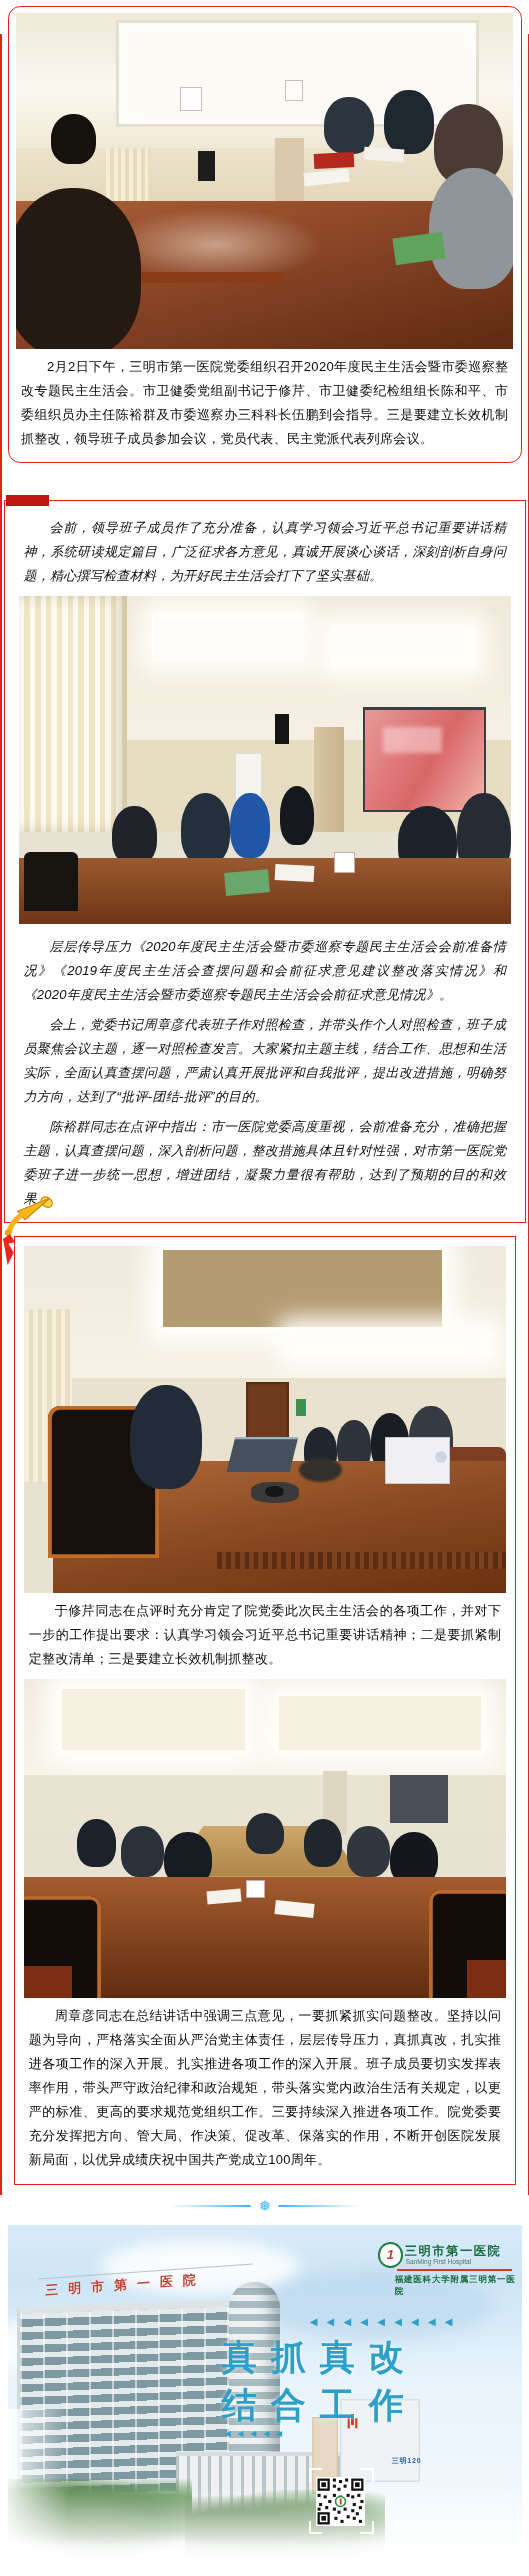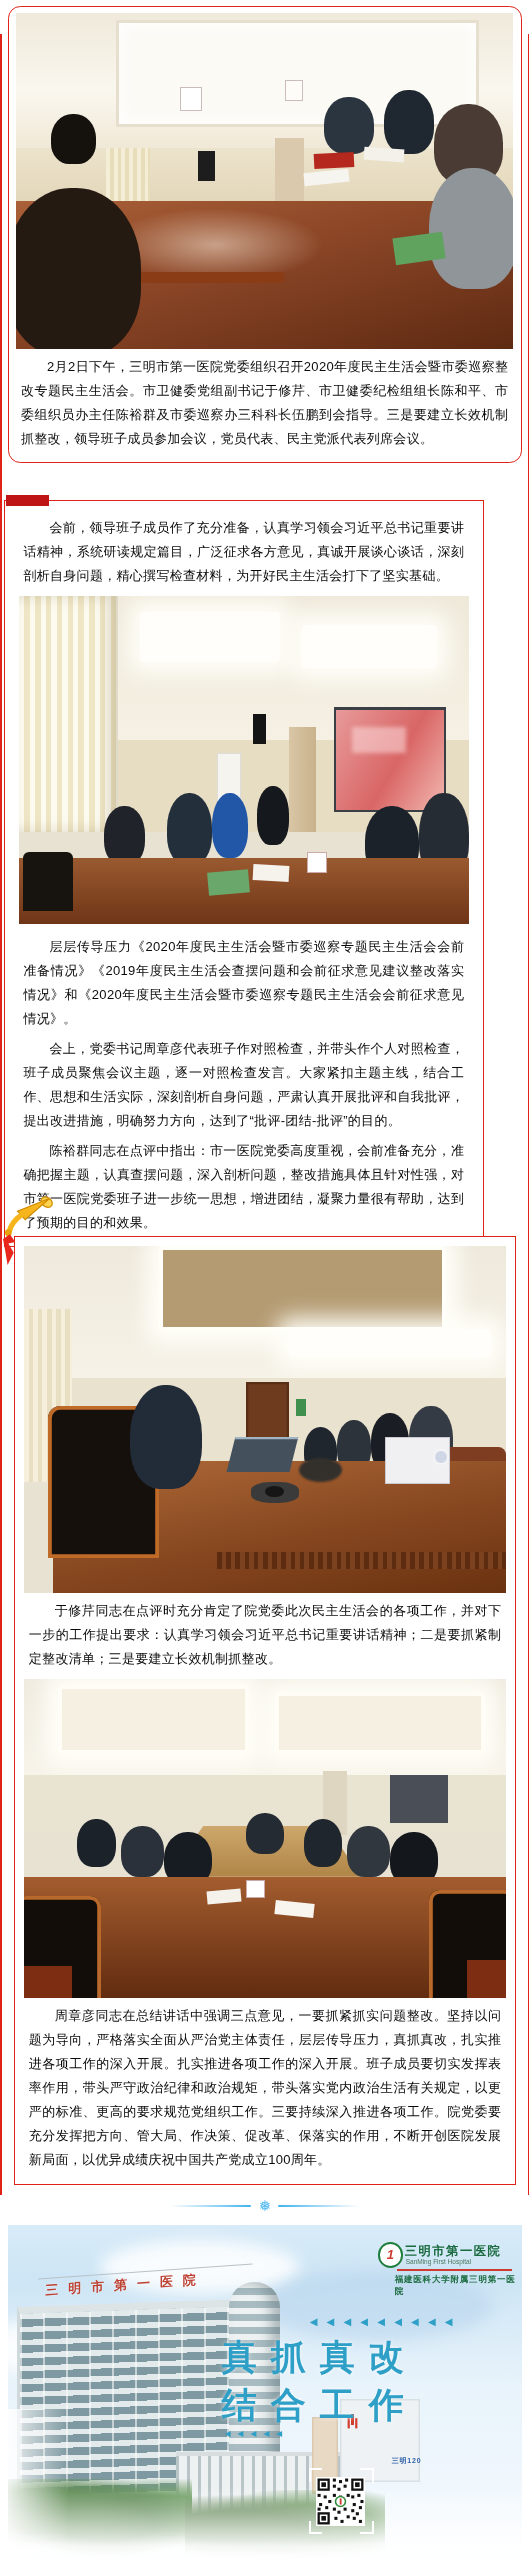--- a/index.html
+++ b/index.html
@@ -2,21 +2,21 @@
 <html style="font-size:12.3px"><head>
 <meta charset="utf-8">
 <style>
   html,body{margin:0;padding:0;}
   body{width:529px;height:2576px;position:relative;background:#fff;
        font-family:"Liberation Sans","DejaVu Sans",sans-serif;overflow:hidden;}
   .edge{position:absolute;top:34px;width:1.5px;height:2161px;background:#e02318;}
   .edge.l{left:0}.edge.r{right:0}
   .box{position:absolute;border:1.5px solid #e02318;background:#fff;box-sizing:border-box;}
   .box1{top:6.1px;left:7.7px;width:514px;border-radius:12.3px;padding:6.1px 7.7px 10.8px;}
-  .box2{top:500px;left:3.8px;width:480px;padding:9.2px 14px 10.8px;}
+  .box2{top:500px;left:3.8px;width:522px;padding:9.2px 14px 10.8px;font-style:italic;}
   .box2::before{content:"";position:absolute;top:-6.1px;left:1.5px;width:43px;height:10.8px;background:#c01515;}
   .box3{top:1236px;left:14px;width:502px;padding:9.2px 9.2px 12.3px;}
   .para{font-size:13px;line-height:24px;text-align:justify;text-indent:2em;color:#0a0a0a;
         margin:6.1px 4.6px 0;letter-spacing:0.3px;}
   .photo{position:relative;overflow:hidden;background:#e8e2d2;width:100%;}
   .ph{position:absolute;}
   .p1{height:336px;}.p2{height:328px;margin-top:7.7px;}.p3{height:347px;}.p4{height:319px;margin-top:7.7px;}
   .glow{box-shadow:0 0 21.5px 12.3px rgba(255,255,250,.92);background:#fffefa;border-radius:4.6px;}
   .blob{border-radius:48% 48% 40% 40%;}
   .trumpet{position:absolute;top:1196px;left:1.5px;width:51px;height:72px;z-index:3;}
@@ -105,21 +105,21 @@
     <div class="ph blob" style="left:53%;top:58%;width:7%;height:18%;background:#15181d;"></div>
     <div class="ph blob" style="left:77%;top:64%;width:12%;height:22%;background:#1c222a;"></div>
     <div class="ph blob" style="left:89%;top:60%;width:11%;height:26%;background:#262c33;"></div>
     <div class="ph" style="left:0;right:0;bottom:0;height:20%;background:linear-gradient(#9a5a30,#6f3517);"></div>
     <div class="ph" style="left:42%;top:84%;width:9%;height:7%;background:#69a86a;transform:rotate(-5deg);"></div>
     <div class="ph" style="left:52%;top:82%;width:8%;height:5%;background:#f5f3ec;transform:rotate(3deg);"></div>
     <div class="ph" style="left:64%;top:78%;width:4%;height:6%;background:#fff;border:0.8px solid #caa;"></div>
     <div class="ph" style="left:1%;top:78%;width:11%;height:18%;background:#17130e;border-radius:6.1px 6.1px 0 0;"></div>
   </div>
   <p class="para" style="margin-top:10.8px">层层传导压力《2020年度民主生活会暨市委巡察专题民主生活会会前准备情况》《2019年度民主生活会查摆问题和会前征求意见建议整改落实情况》和《2020年度民主生活会暨市委巡察专题民主生活会会前征求意见情况》。</p>
-  <p class="para">会上，党委书记周章彦代表班子作对照检查，并带头作个人对照检查，班子成员聚焦会议主题，逐一对照检查发言。大家紧扣主题主线，结合工作、思想和生活实际，深刻剖析自身问题，严肃认真开展批评和自我批评，提出改进措施，明确努力方向，达到了“批评-团结-批评”的目的。</p>
+  <p class="para">会上，党委书记周章彦代表班子作对照检查，并带头作个人对照检查，班子成员聚焦会议主题，逐一对照检查发言。大家紧扣主题主线，结合工作、思想和生活实际，全面认真查摆问题，严肃认真开展批评和自我批评，提出改进措施，明确努力方向，达到了“批评-团结-批评”的目的。</p>
   <p class="para">陈裕群同志在点评中指出：市一医院党委高度重视，会前准备充分，准确把握主题，认真查摆问题，深入剖析问题，整改措施具体且针对性强，对市第一医院党委班子进一步统一思想，增进团结，凝聚力量很有帮助，达到了预期的目的和效果。</p>
 </section>
 
 <svg class="trumpet" viewBox="0 0 66 94">
   <ellipse cx="58" cy="8" rx="8" ry="6" transform="rotate(38 58 8)" fill="#ffd34d" stroke="#cf8a00" stroke-width="1.5"></ellipse>
   <path d="M62 3 L30 31 L20 20 Z" fill="#f6b51d" stroke="#cf8a00" stroke-width="1.5"></path>
   <path d="M26 24 C16 31 11 38 9 47" stroke="#f6b51d" stroke-width="7" fill="none"></path>
   <circle cx="8" cy="48" r="4.5" fill="#e8a20a"></circle>
   <path d="M10 50 L17 60 L8 62 L15 74 L7 90 L4 72 L1 56 Z" fill="#e8261b"></path>
 </svg>

